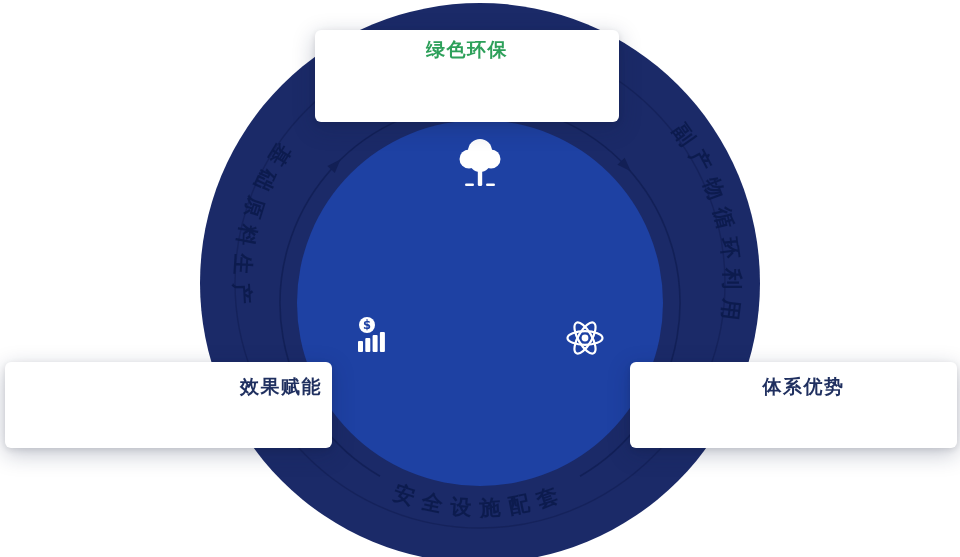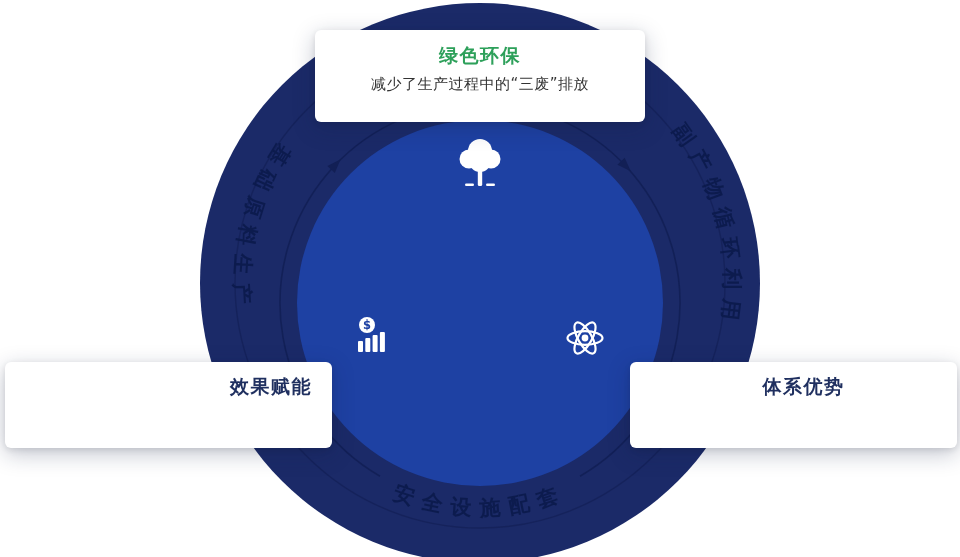--- a/index.html
+++ b/index.html
@@ -29,29 +29,29 @@
   }
   .card {
     position: absolute;
     background: #ffffff;
     border-radius: 6px;
     box-shadow: 0 6px 22px rgba(20, 30, 70, 0.25), 0 2px 6px rgba(0,0,0,0.10);
     box-sizing: border-box;
   }
   .card-top {
     left: 315px; top: 30px;
-    width: 330px; height: 92px;
+    width: 304px; height: 92px;
     text-align: center;
-    padding-top: 16px;
+    padding-top: 10px;
   }
   .card-left {
     left: 5px; top: 362px;
     width: 327px; height: 86px;
     text-align: right;
-    padding: 15px 20px 0 0;
+    padding: 15px 10px 0 0;
   }
   .card-right {
     left: 630px; top: 362px;
     width: 327px; height: 86px;
     text-align: center;
     padding: 15px 0 0 20px;
   }
   .card-title {
     font-size: 19px;
     font-weight: bold;
@@ -126,21 +126,20 @@
         <ellipse rx="17.5" ry="6.8"></ellipse>
         <ellipse rx="17.5" ry="6.8" transform="rotate(60)"></ellipse>
         <ellipse rx="17.5" ry="6.8" transform="rotate(120)"></ellipse>
       </g>
       <circle r="3.4" fill="#ffffff"></circle>
     </g>
   </svg>
 
   <div class="card card-top">
     <div class="card-title">绿色环保</div>
-    <div class="card-desc">减少了生产过程中的“三废”排放</div>
   </div>
 
   <div class="card card-left">
     <div class="card-title">效果赋能</div>
   </div>
 
   <div class="card card-right">
     <div class="card-title">体系优势</div>
   </div>
 

